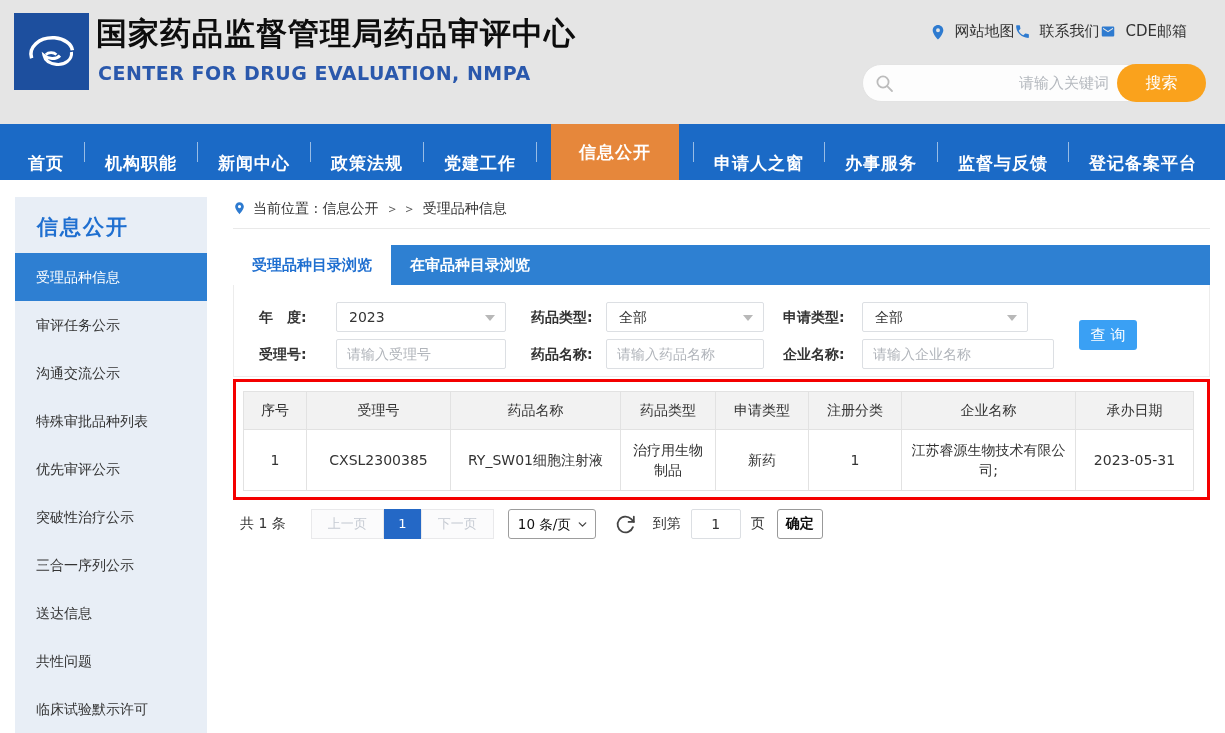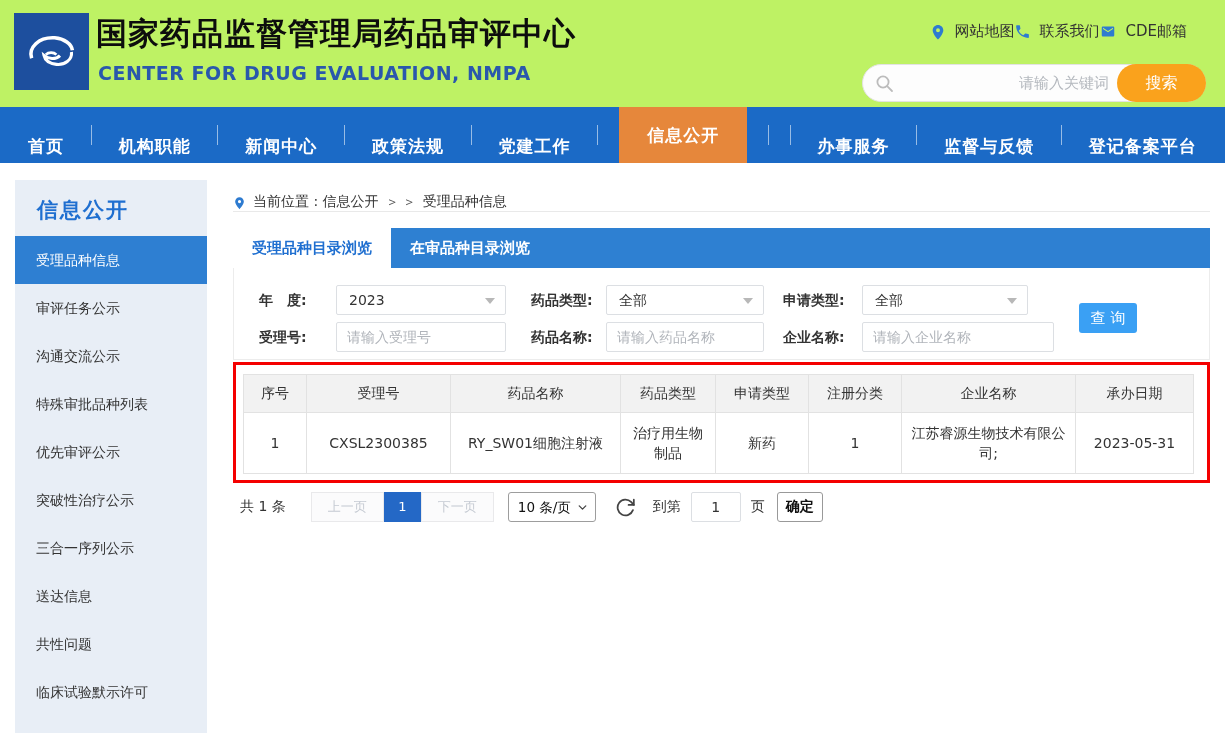--- a/index.html
+++ b/index.html
@@ -1,21 +1,21 @@
 <!DOCTYPE html>
 <html><head>
 <meta charset="utf-8">
 <style>
   * { margin:0; padding:0; box-sizing:border-box; }
   html,body { background:#fff; }
   body { font-family:"DejaVu Sans","Liberation Sans",sans-serif; }
   .page { position:relative; width:1225px; height:733px; background:#fff; overflow:hidden; }
 
   
-  .header { position:relative; width:100%; height:107px; background:#bef264; }
+  .header { position:relative; width:100%; height:124px; background:#e5e5e5; }
   .logo { position:absolute; left:14px; top:13px; width:75px; height:77px; background:#1d4f9e;
           display:flex; align-items:center; justify-content:center; }
   .title-cn { position:absolute; left:96px; top:13px; font-size:31px; font-weight:bold; color:#0d0d0d; letter-spacing:1px; }
   .title-en { position:absolute; left:98px; top:62px; font-size:19px; font-weight:bold; color:#2a58ac; letter-spacing:.5px; }
   .quick-links { position:absolute; top:22px; right:38px; display:flex; }
   .quick-link { display:flex; align-items:center; gap:8px; font-size:15px; color:#333; cursor:pointer; }
   .search-bar { position:absolute; top:64px; left:862px; width:344px; height:38px; }
   .search-input { width:100%; height:38px; border:1px solid #e3e3e3; border-radius:19px; padding:0 96px 0 42px;
                   font-size:15px; color:#333; outline:none; background:#fdfdfd; font-family:inherit;text-align:right; }
   .search-input::placeholder { color:#b4b8be; }
@@ -34,21 +34,21 @@
   
   .main { position:relative; width:100%; height:570px; }
 
   .sidebar { position:absolute; left:15px; top:17px; width:192px; height:553px; background:#e8eef6; }
   .sidebar-title { padding:16px 0 12px 22px; font-size:21px; font-weight:bold; color:#1f6fd0; letter-spacing:2px; }
   .side-item { height:48px; line-height:48px; padding-left:21px; font-size:14px; color:#333; cursor:pointer; }
   .side-item.active { background:#2e7fd2; color:#fff; }
 
   .content { position:absolute; left:233px; top:20px; width:977px; }
 
-  .breadcrumb { display:flex; align-items:flex-end; gap:7px; height:29px; border-bottom:1px solid #e9e9e9;
+  .breadcrumb { display:flex; align-items:flex-start; gap:7px; height:29px; border-bottom:1px solid #e9e9e9;
                 font-size:14px; color:#333; }
   .crumb-sep { color:#555; font-size:13px; }
 
   .tabs { display:flex; margin-top:16px; height:40px; background:#2e80d2; }
   .tab { padding:0 19px; line-height:40px; font-size:15px; font-weight:bold; color:#fff; cursor:pointer; }
   .tab.active { background:#fff; color:#1f6fd0; }
 
   .filter-panel { position:relative; height:92px; border:1px solid #ececec; border-top:none; }
   .f-label { position:absolute; height:30px; line-height:30px; font-size:14px; font-weight:bold; color:#333; }
   .f-select { position:absolute; height:30px; border:1px solid #dcdfe3; background:#fff; border-radius:2px;
@@ -139,20 +139,21 @@
     <div class="nav-item">机构职能</div>
     <div class="nav-divider"></div>
     <div class="nav-item">新闻中心</div>
     <div class="nav-divider"></div>
     <div class="nav-item">政策法规</div>
     <div class="nav-divider"></div>
     <div class="nav-item">党建工作</div>
     <div class="nav-divider"></div>
     <div class="nav-item active">信息公开</div>
     <div class="nav-divider"></div>
+    <div class="nav-item">申请人之窗</div>
     <div class="nav-divider"></div>
     <div class="nav-item">办事服务</div>
     <div class="nav-divider"></div>
     <div class="nav-item">监督与反馈</div>
     <div class="nav-divider"></div>
     <div class="nav-item">登记备案平台</div>
   </div>
 
   <div class="main">
 

